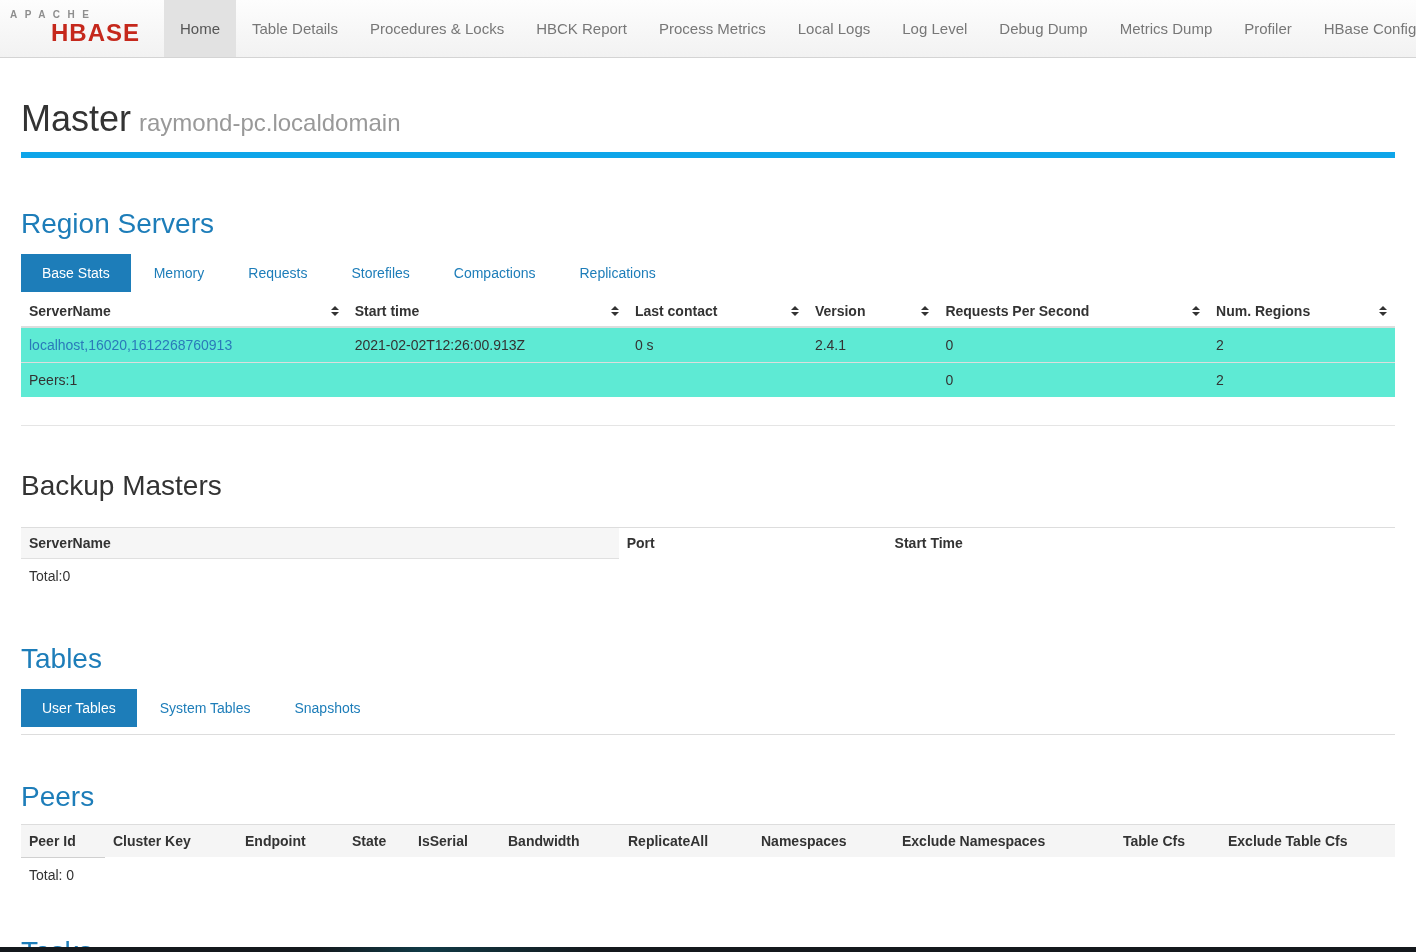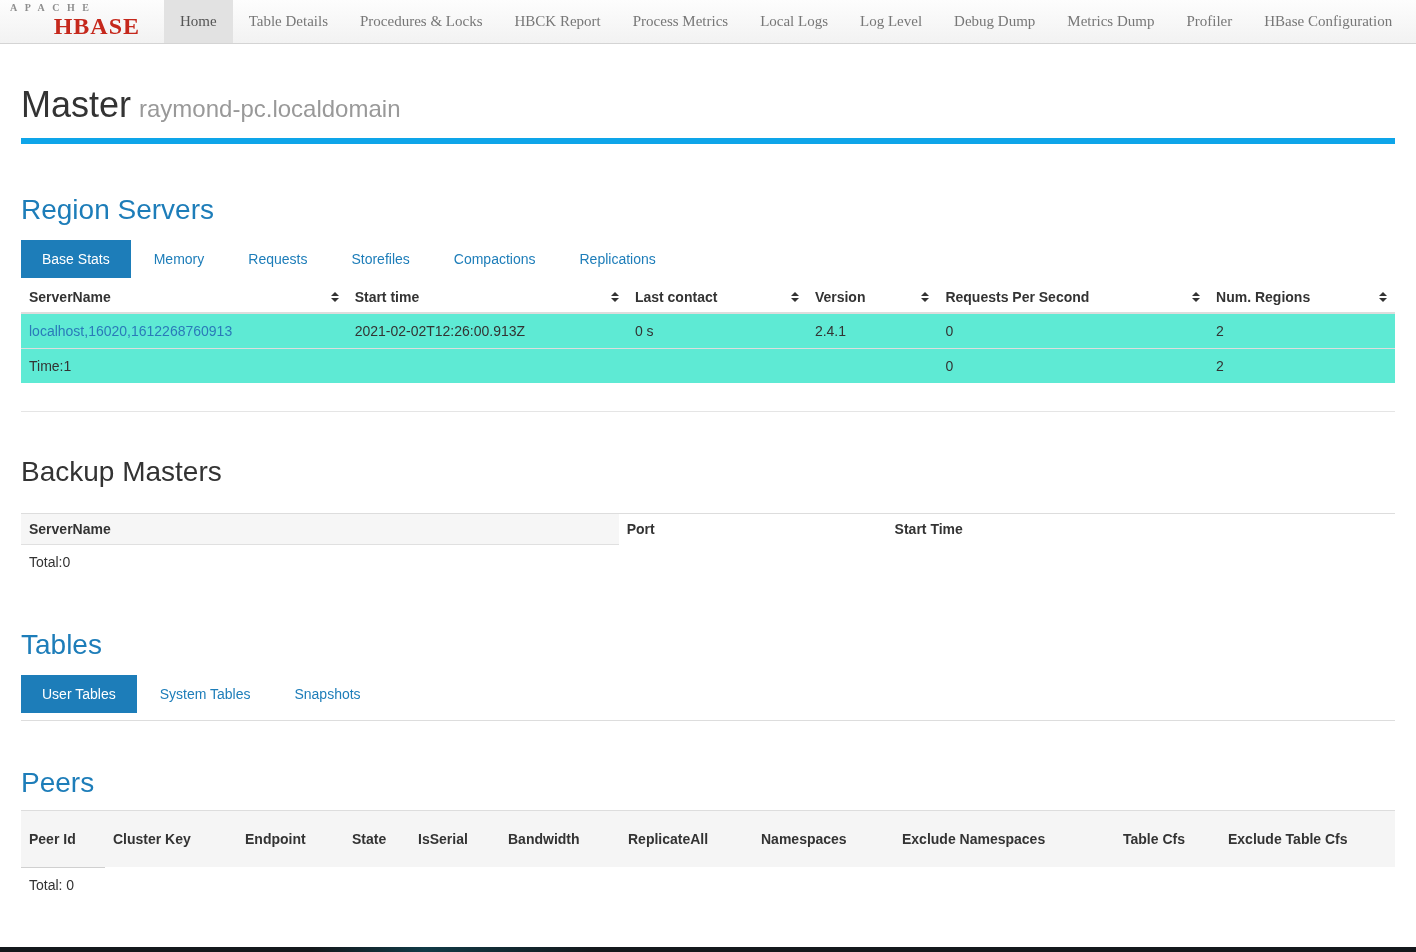--- a/index.html
+++ b/index.html
@@ -1,21 +1,21 @@
 <!DOCTYPE html>
 <html><head>
 <meta charset="utf-8">
 <style>
   * { margin:0; padding:0; box-sizing:border-box; }
   html,body { width:1416px; height:952px; overflow:hidden; background:#fff;
     font-family:"Liberation Sans", sans-serif; color:#333; }
 
   
-  .navbar { height:44px; display:flex; align-items:stretch;
-    background:linear-gradient(#fdfdfd,#f2f2f2); border-bottom:1px solid #d4d4d4;font-family:Liberation Serif, serif; }
+  .navbar { height:58px; display:flex; align-items:stretch;
+    background:linear-gradient(#fdfdfd,#f2f2f2); border-bottom:1px solid #d4d4d4; }
   .logo { display:flex; flex-direction:column; justify-content:center;
     padding:2px 10px 4px 10px; min-width:150px; cursor:pointer; }
   .logo-top { font-size:10px; font-weight:bold; letter-spacing:7.5px; color:#8e8e8e; line-height:11px; }
   .logo-bottom { font-size:24px; font-weight:800; color:#c5281c; letter-spacing:1px; line-height:26px;text-align:right; }
   .nav-items { display:flex; align-items:stretch; list-style:none; margin-left:14px; }
   .nav-item { display:flex; align-items:center; padding:8px 16px; font-size:15px; color:#777;
     cursor:pointer; white-space:nowrap; }
   .nav-item.active { background:#e2e2e2; color:#555; }
 
   
@@ -52,21 +52,21 @@
   .sort-icon .dn { width:0; height:0; border-left:4px solid transparent;
     border-right:4px solid transparent; border-top:4px solid #333; }
   a.tbl-link { color:#2a7ab9; text-decoration:none; cursor:pointer; }
 
   .bk-table th { padding:7px 8px; border-top:1px solid #ddd; font-weight:bold; }
   .bk-table th.shaded { background:#f6f6f6; border-bottom:1px solid #e0e0e0; }
   .bk-total { padding:9px 8px; font-size:14px; }
 
   .tab-underline { margin-top:7px; border-top:1px solid #ddd; }
 
-  .pr-table th { padding:20px 8px; border-top:1px solid #ddd; background:#f5f5f5; font-weight:bold; }
+  .pr-table th { padding:8px 8px; border-top:1px solid #ddd; background:#f5f5f5; font-weight:bold; }
   .pr-table th.first { border-bottom:1px solid #d0d0d0; }
   .pr-total { padding:9px 8px; font-size:14px; }
 
   hr.sep { border:none; border-top:1px solid #e5e5e5; margin:28px 0 0; }
 
   
   .bottom-bar { position:fixed; left:0; bottom:0; width:1416px; height:5px;
     background:linear-gradient(90deg,#14181c 0%,#14181c 22%,#103a46 30%,#14181c 42%,#14181c 100%); }
 </style>
 </head>
@@ -179,21 +179,21 @@
     <tbody>
       <tr>
         <td><a class="tbl-link">localhost,16020,1612268760913</a></td>
         <td>2021-02-02T12:26:00.913Z</td>
         <td>0 s</td>
         <td>2.4.1</td>
         <td>0</td>
         <td>2</td>
       </tr>
       <tr>
-        <td>Time:1</td>
+        <td>Peers:1</td>
         <td></td>
         <td></td>
         <td></td>
         <td>0</td>
         <td>2</td>
       </tr>
     </tbody>
   </table>
 
   <hr class="sep">

